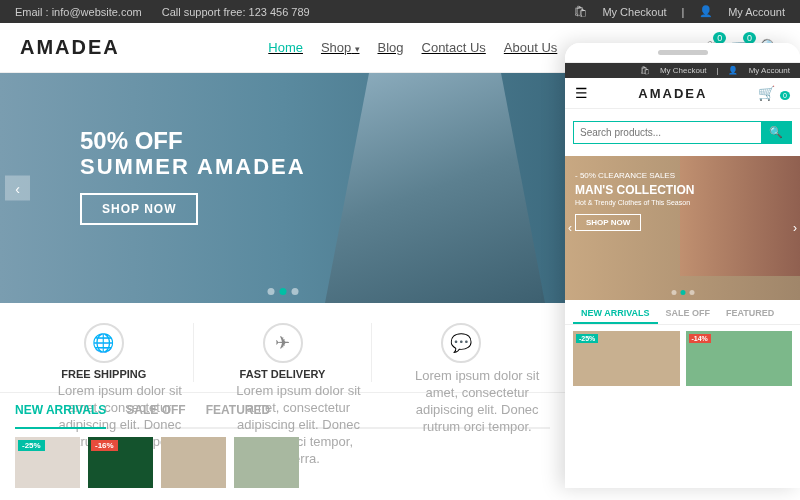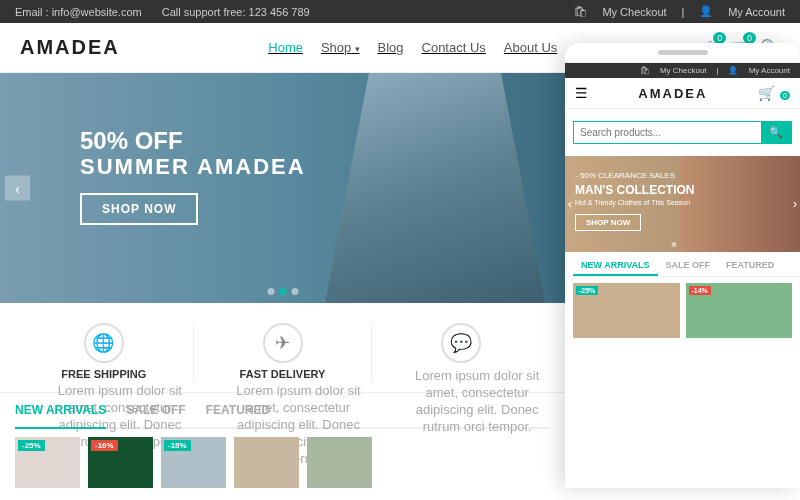--- a/index.html
+++ b/index.html
@@ -311,21 +311,21 @@
       color: #aaa;
     }
     .mobile-search-btn {
       background: #00bfa5;
       padding: 4px 8px;
       color: #fff;
       font-size: 11px;
       cursor: pointer;
     }
     .mobile-hero {
-      height: 96px;
+      height: 144px;
       background: linear-gradient(to right, #c8a882, #a0866a);
       position: relative;
       overflow: hidden;
     }
     .mobile-hero-text {
       position: absolute;
       left: 10px;
       top: 15px;
       color: #fff;
       z-index: 10;
@@ -530,23 +530,20 @@
         <div class="tab">SALE OFF</div>
         <div class="tab">FEATURED</div>
       </div>
       <div class="product-grid">
         <div class="product-thumb">
           <span class="product-badge">-25%</span>
         </div>
         <div class="product-thumb dark">
           <span class="product-badge red">-16%</span>
         </div>
-        <div class="product-thumb" style="background:#b0c0c8;">
-          <span class="product-badge">-18%</span>
-        </div>
         <div class="product-thumb" style="background:#c8b8a0;"></div>
         <div class="product-thumb" style="background:#a8b8a0;"></div>
       </div>
     </div>
 
   </div>
 
   <div class="mobile-panel">
     <div class="mobile-notch-area">
       <div class="mobile-notch"></div>

